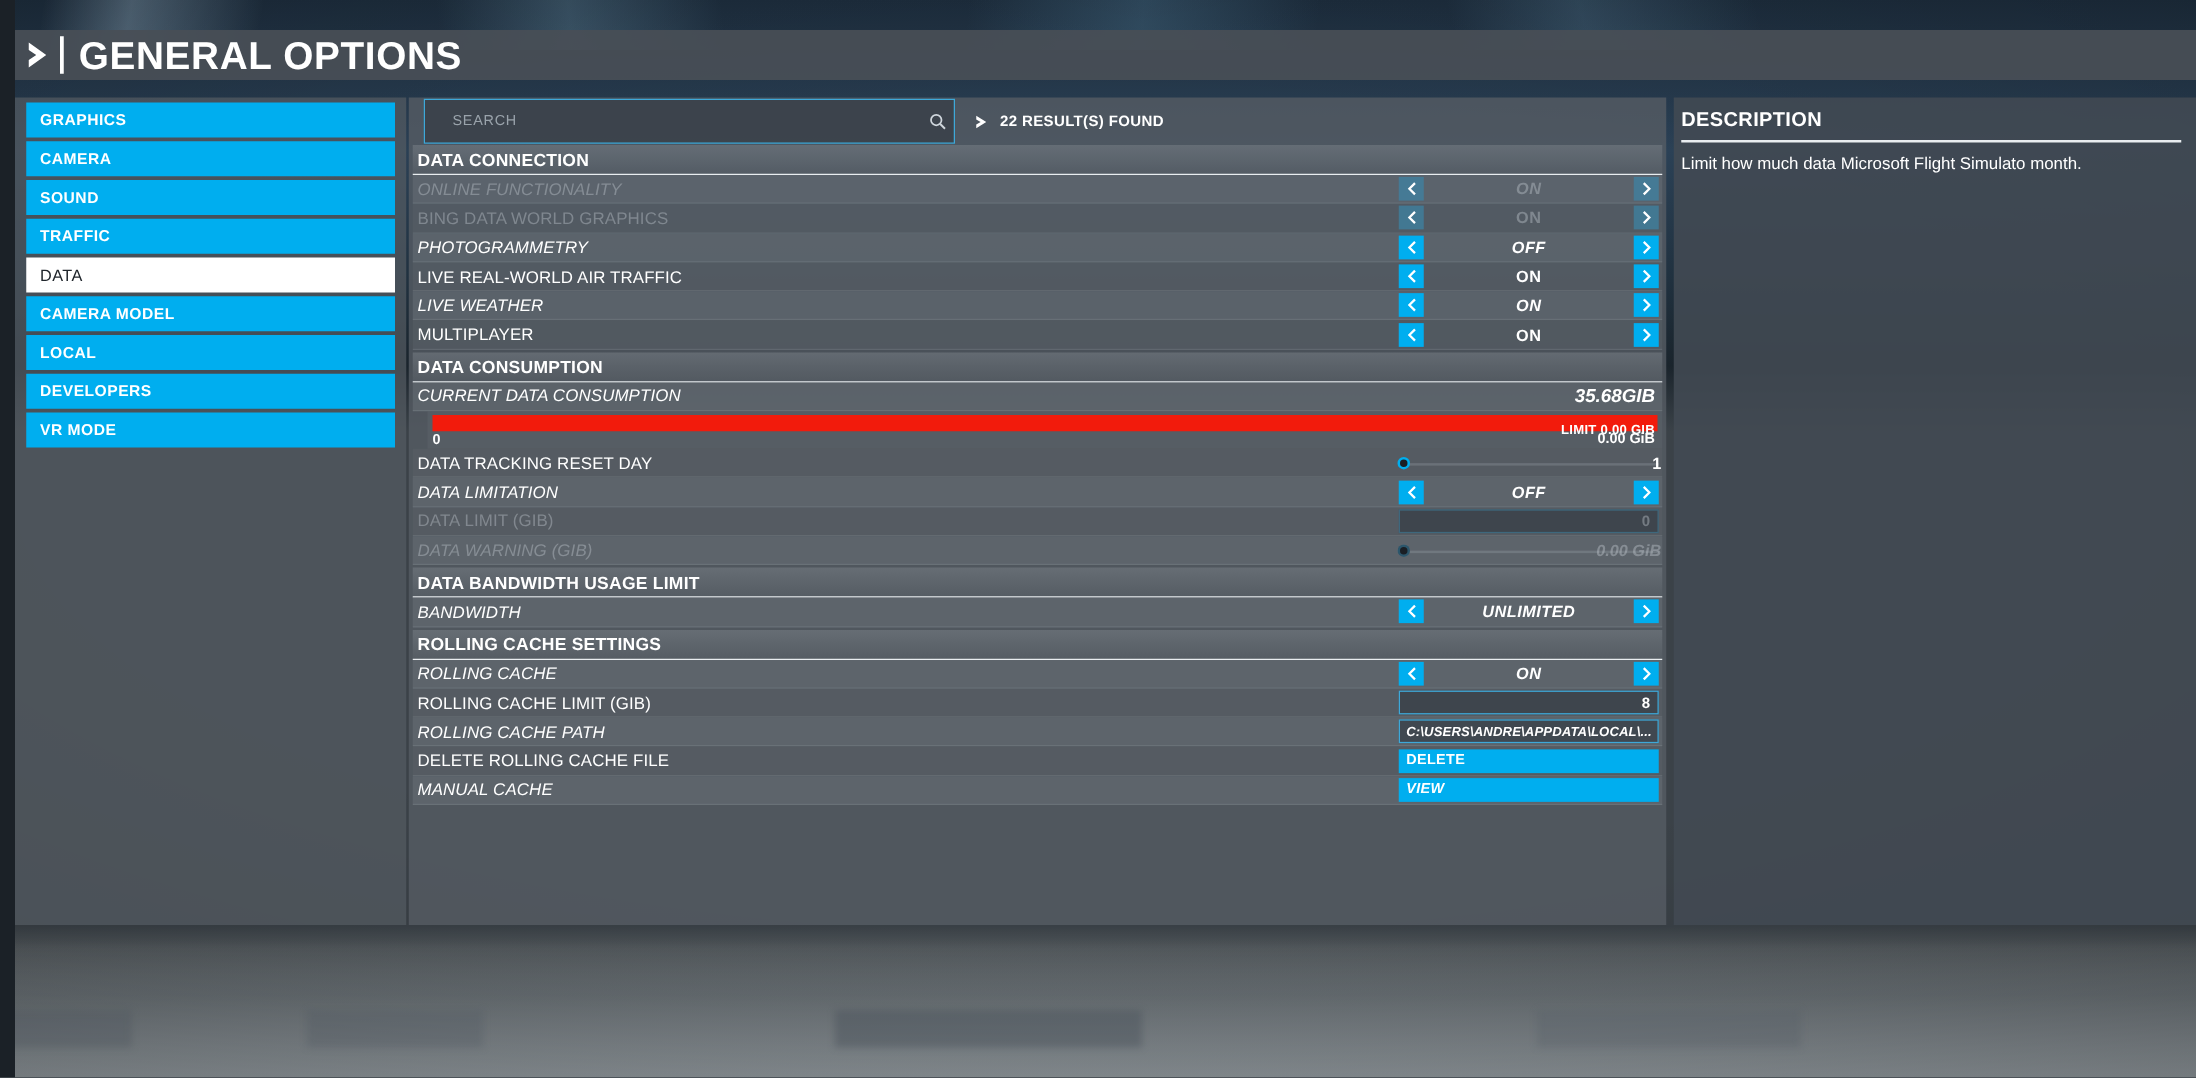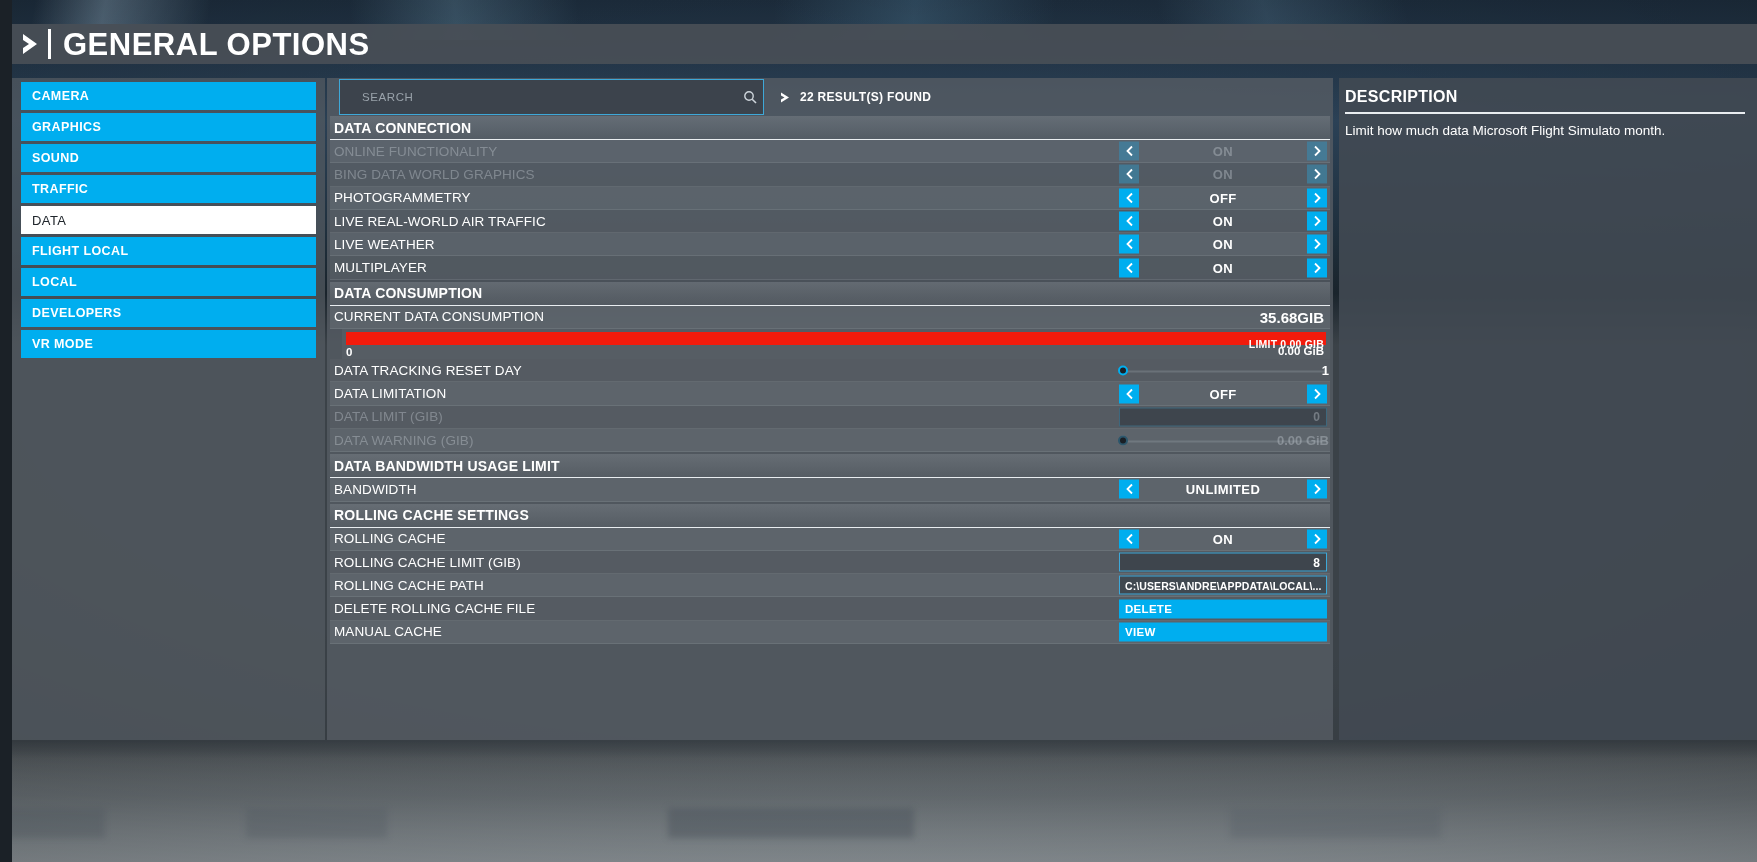--- a/index.html
+++ b/index.html
@@ -128,21 +128,21 @@
     background: linear-gradient(180deg, rgba(120,127,134,.55), rgba(96,103,110,.35));
     border-bottom: 1.5px solid #e9edf0;
   }
 
   .row {
     position: relative;
     height: 23.3px;
     display: flex; align-items: center;
     border-bottom: 1px solid rgba(150,158,166,.22);
   }
-  .row.odd  { background: rgba(104,111,118,.55); }
+  .row.odd  { background: rgba(104,111,118,.55); font-style: italic; }
   .row.even { background: rgba(90,97,104,.45); }
   .row-label {
     padding-left: 4px;
     color: #fff; font-size: 13.5px; letter-spacing: .1px;
     flex: 1;
   }
   .row.disabled .row-label { color: rgba(190,198,206,.42); }
 
   
   .spinner {
@@ -275,36 +275,36 @@
     <svg width="22" height="26" viewBox="0 0 22 26">
       <path d="M3 3 L17 13 L3 23 L3 17 L9 13 L3 9 Z" fill="#ffffff"></path>
     </svg>
   </span>
   <span class="title-bar-sep"></span>
   <span class="title-text">GENERAL OPTIONS</span>
 </div>
 
 <div class="sidebar">
   <div class="side-item">
+      <span>GRAPHICS</span>
+    </div>
+  <div class="side-item">
       <span>CAMERA</span>
-    </div>
-  <div class="side-item">
-      <span>GRAPHICS</span>
     </div>
   <div class="side-item">
       <span>SOUND</span>
     </div>
   <div class="side-item">
       <span>TRAFFIC</span>
     </div>
   <div class="side-item active">
       <span>DATA</span>
     </div>
   <div class="side-item">
-      <span>FLIGHT LOCAL</span>
+      <span>CAMERA MODEL</span>
     </div>
   <div class="side-item">
       <span>LOCAL</span>
     </div>
   <div class="side-item">
       <span>DEVELOPERS</span>
     </div>
   <div class="side-item">
       <span>VR MODE</span>
     </div>

